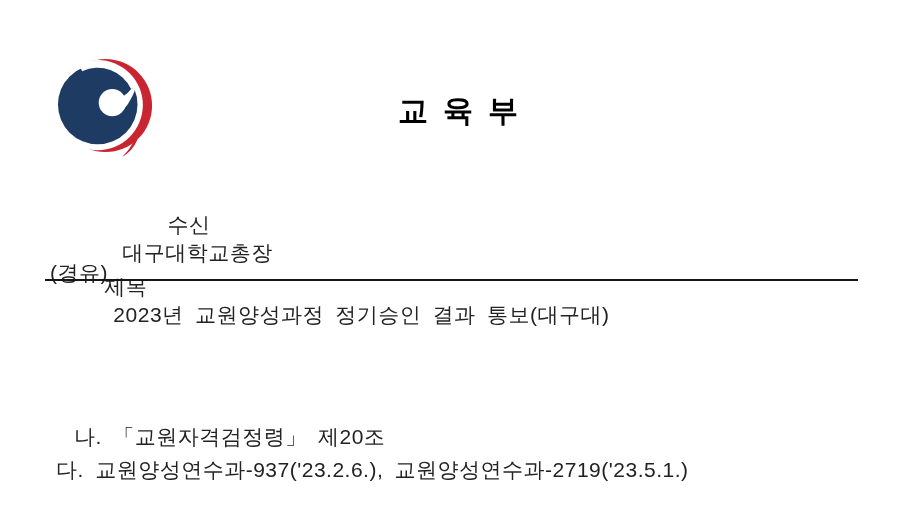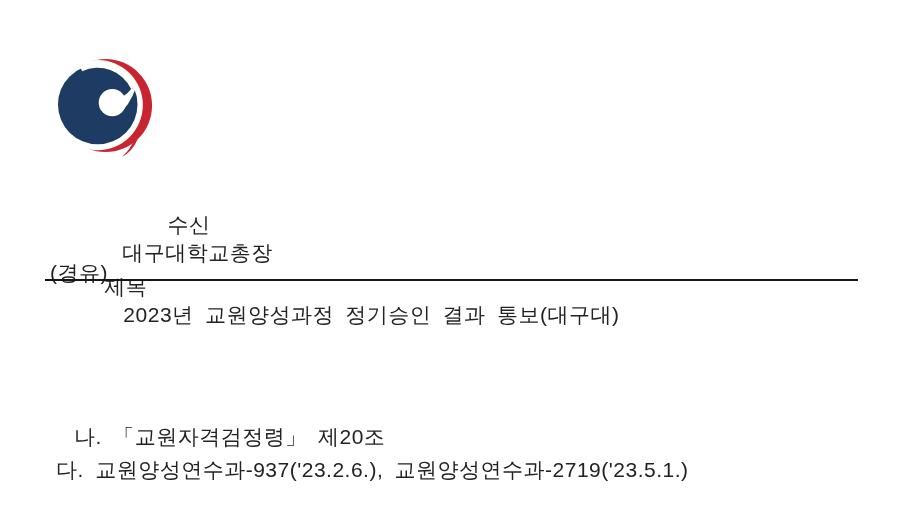--- a/index.html
+++ b/index.html
@@ -37,21 +37,21 @@
     word-spacing: 5px;
     white-space: pre;
     color: #222222;
   }
   .meta-label { display: inline-block; }
   .meta-value { display: inline-block; }
   .recipient-line { left: 60px; top: 187px; text-align: center; }
   .recipient-line .meta-value { margin-left: 17px; }
   .via-line { left: 50px; top: 219px; margin-top: 40px; }
   .subject-line { left: 59px; top: 249px; }
-  .subject-line .meta-value { margin-left: 19px; }
+  .subject-line .meta-value { margin-left: 9px; }
   .divider {
     position: absolute;
     left: 45px;
     top: 279px;
     width: 813px;
     height: 2px;
     background: #161616;
   }
   .para-1 { left: 47px; top: 295px; }
   .para-2 { left: 47px; top: 360px; }
@@ -74,20 +74,21 @@
 
     <circle cx="42" cy="49" r="41" fill="#1d3b63"></circle>
 
     <path d="M 23.4 9.1 A 44 44 0 0 1 81.9 30.4 L 76.4 32.9 A 38 38 0 0 0 25.9 14.6 Z" fill="#ffffff"></path>
 
     <path d="M 81.9 30.4 Q 74 52 63 59 L 55 46 Q 70 42 76.4 32.9 Z" fill="#ffffff"></path>
 
     <circle cx="57" cy="47" r="14" fill="#ffffff"></circle>
   </svg>
 
+  <div class="agency-title">교육부</div>
 
   <div class="line recipient-line">
     <span class="meta-label">수신</span>
     <span class="meta-value">대구대학교총장</span>
   </div>
 
   <div class="line via-line">(경유)</div>
 
   <div class="line subject-line">
     <span class="meta-label">제목</span>

